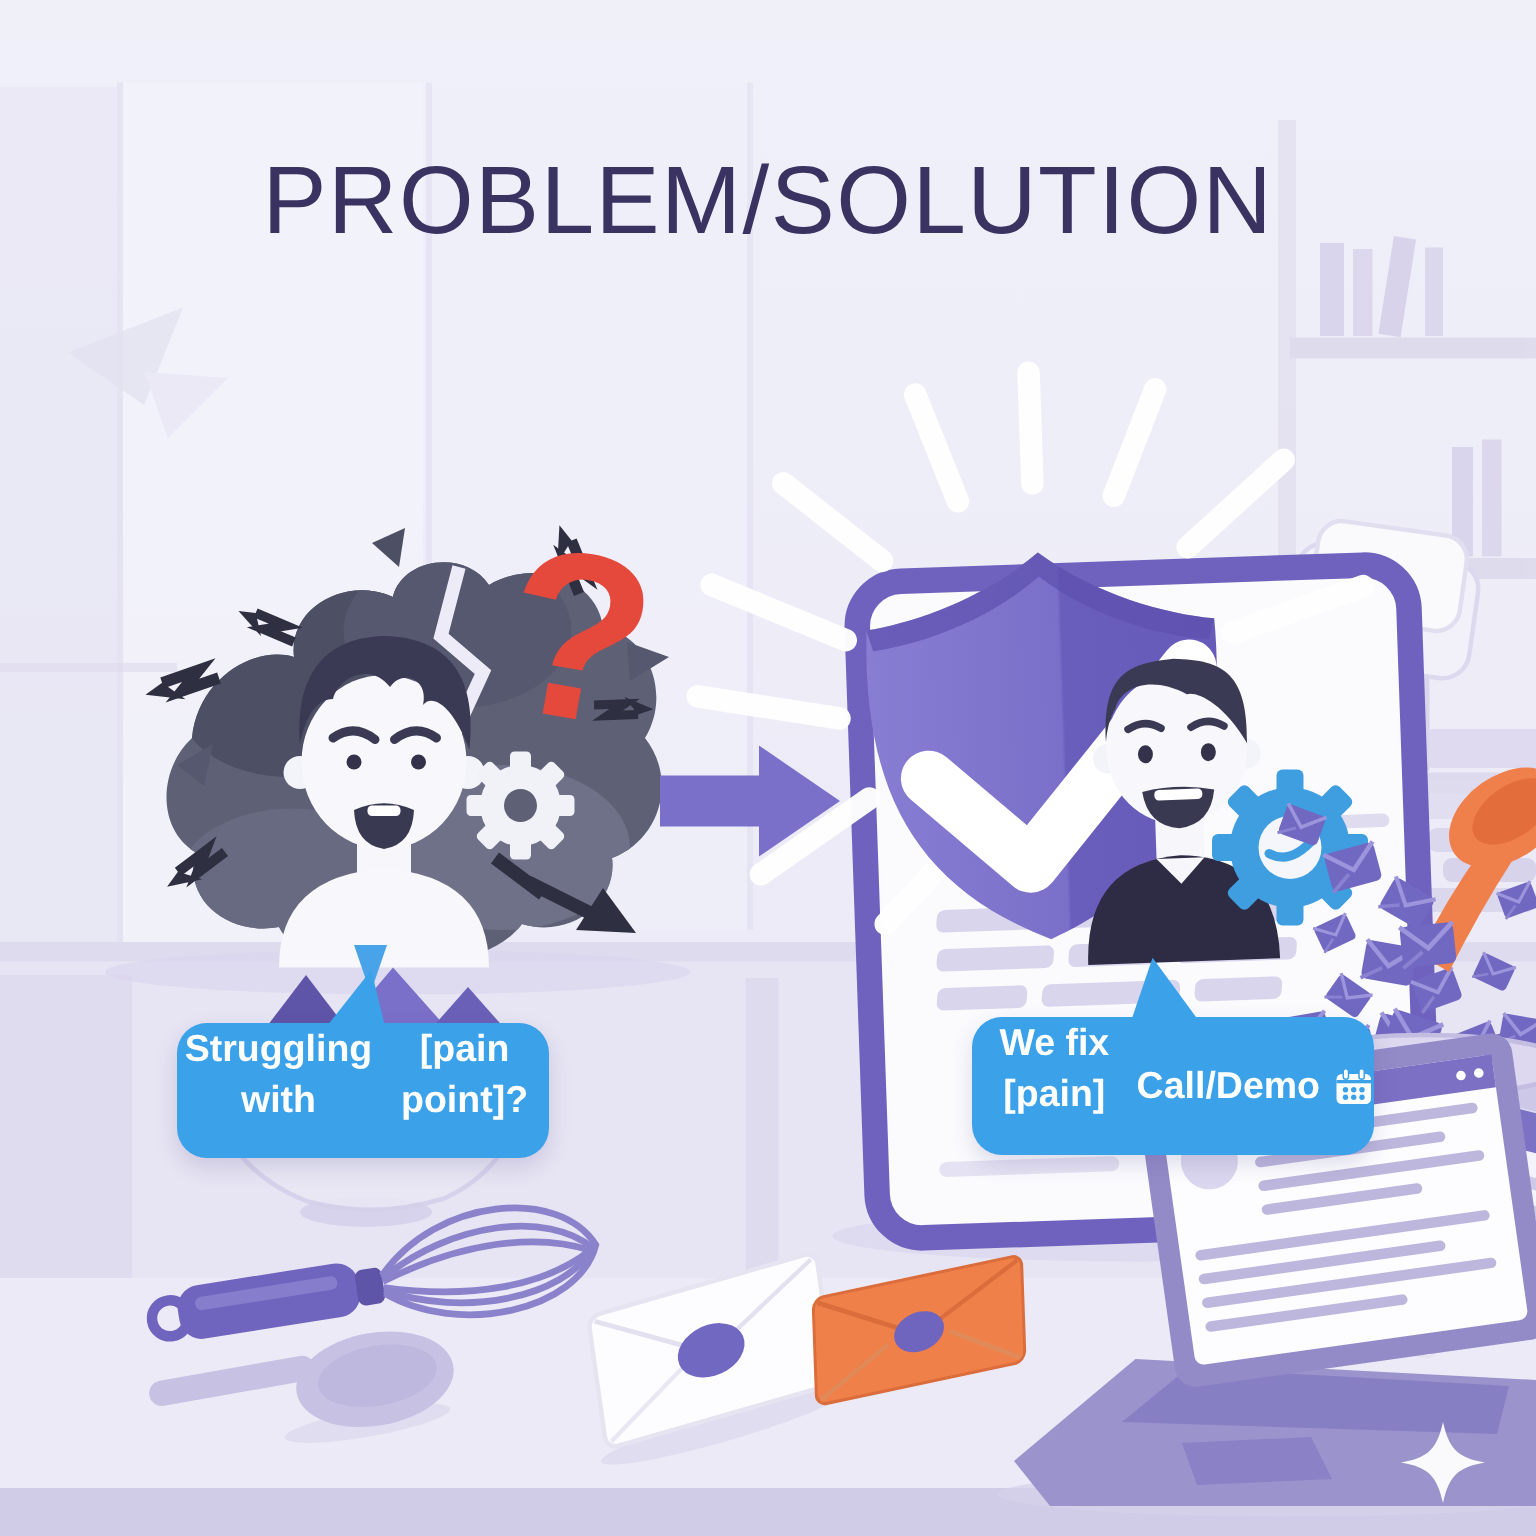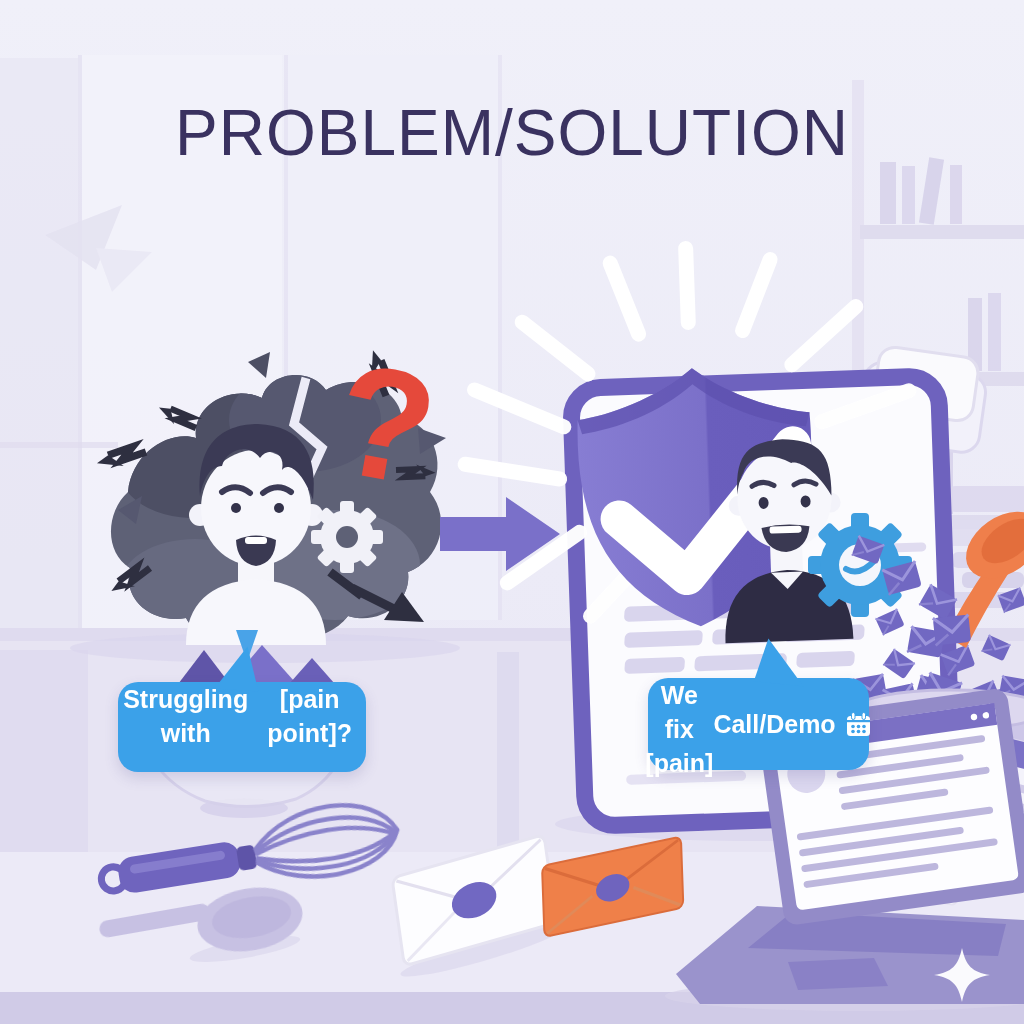--- a/index.html
+++ b/index.html
@@ -22,21 +22,21 @@
     font-weight:bold;font-size:25px;line-height:34px;text-align:center;
     display:flex;justify-content:center;
     box-shadow:0 6px 14px rgba(80,70,140,.18);
   }
   .bubble::before{
     content:"";position:absolute;width:0;height:0;
     border-bottom:44px solid var(--bubble-blue,#3ba1e9);
   }
   .bubble-left{left:118px;top:682px;width:248px;height:90px;}
   .bubble-left::before{top:-36px;left:98px;border-left:30px solid transparent;border-right:14px solid transparent;transform:rotate(4deg);}
-  .bubble-right{left:648px;top:678px;width:221px;height:92px;}
+  .bubble-right{left:648px;top:678px;width:268px;height:92px;}
   .bubble-right::before{top:-38px;left:108px;border-left:10px solid transparent;border-right:40px solid transparent;transform:rotate(6deg);}
   .bubble-line{display:flex;align-items:center;justify-content:center;gap:9px;text-align:center;}
   .cal-icon{width:27px;height:27px;flex:0 0 auto;}
 </style>
 </head>
 <body>
 
 <div class="canvas">
 
 <svg width="1024" height="1024" viewBox="0 0 1024 1024">

